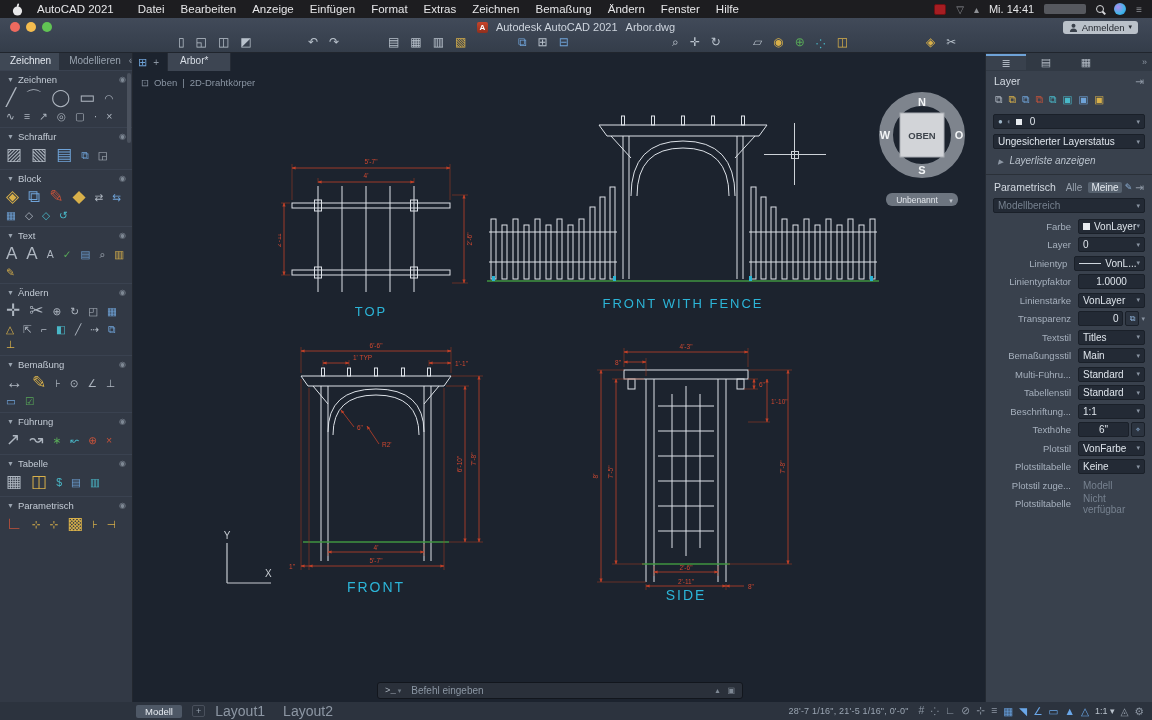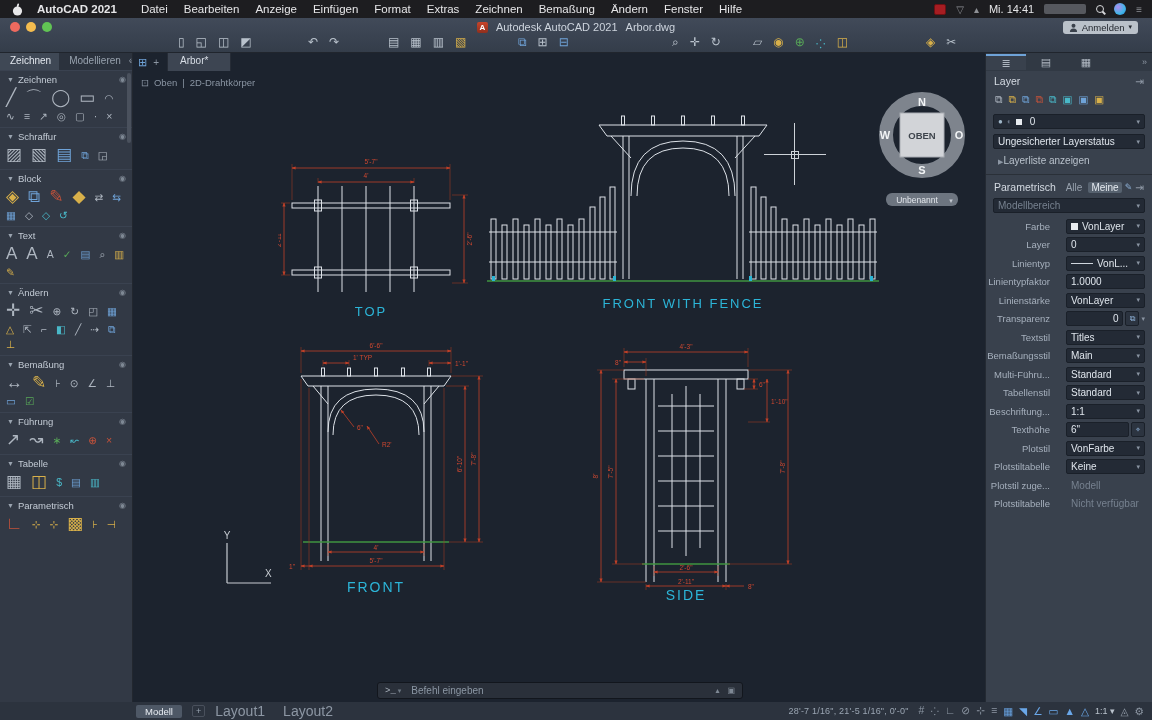--- a/index.html
+++ b/index.html
@@ -5,21 +5,21 @@
   * { margin:0; padding:0; box-sizing:border-box; }
   html,body { width:1152px; height:720px; overflow:hidden; background:#10141a;
     font-family:"Liberation Sans", sans-serif; }
   .abs { position:absolute; }
 
   
   #menubar { position:absolute; left:0; top:0; width:1152px; height:18px;
     background:#1d1d20; color:#e6e6e8; display:flex; align-items:center;
     font-size:11.5px; z-index:50; }
   #menubar .apple { margin:0 14px 0 12px; display:flex; align-items:center; }
-  #menubar .appname { font-weight:bold; margin-right:16px; }
+  #menubar .appname { font-weight:normal; margin-right:16px; }
   #menubar .mi { margin:0 8px; }
   #menubar .mright { margin-left:auto; display:flex; align-items:center; gap:10px; padding-right:10px; }
   .rec-icon { width:12px; height:11px; background:#a61d22; border-radius:2px; border:1px solid #6e1114; }
   .dim-g { color:#8e9095; font-size:10px; }
   .clock { font-size:11px; }
   .blurname { width:42px; height:10px; background:#65686e; border-radius:2px; opacity:.8; }
   .mag { width:8px; height:8px; border:1.5px solid #d6d7da; border-radius:50%; position:relative; display:inline-block; }
   .mag::after { content:""; position:absolute; width:4px; height:1.5px; background:#d6d7da;
     right:-3px; bottom:-1px; transform:rotate(45deg); }
   .siri { width:12px; height:12px; border-radius:50%;
@@ -91,30 +91,30 @@
   #rtabs .rcol { margin-left:auto; padding-right:5px; color:#8d97a4; font-size:9px; }
   .sec-title { display:flex; align-items:center; padding:4px 8px 2px 8px; color:#d5dbe3; font-size:10.5px; }
   .sec-title .dock { margin-left:auto; color:#8d97a4; }
   #layer-actions { display:flex; gap:6px; padding:4px 8px 6px 9px; font-size:12px; }
   .fld { background:#232a35; border:1px solid #1a2029; border-radius:2px; height:15px;
     display:flex; align-items:center; color:#dfe5ec; padding:0 4px; }
   .fld .caret { margin-left:auto; color:#8a94a2; font-size:7px; }
   #layer-combo { margin:2px 7px 5px 7px; gap:4px; }
   #layer-combo .dot { font-size:8px; color:#9fb6c8; }
   #layer-status { margin:2px 7px 5px 7px;text-align:right; }
-  #show-list { padding:1px 10px 6px 12px; color:#b9c2cc; display:flex; align-items:flex-end; }
+  #show-list { padding:1px 10px 6px 12px; color:#b9c2cc; display:flex; gap:6px; align-items:flex-end;font-style:italic; }
   #show-list .tri { font-size:7px; color:#8d97a4; }
   .hdiv { border-top:1px solid #2a3038; margin:2px 0 2px 0; }
   .minibtn { font-size:10px; padding:0 3px; border-radius:2px; color:#97a1ad; }
   .minibtn.on { background:#57626f; color:#e6ebf1; }
   #modellb { margin:3px 7px 6px 7px; color:#76818f; }
   .prow { display:flex; align-items:center; margin:0 7px 4.5px 0; height:14px; }
-  .plabel { width:80px; text-align:right; padding-right:16px; color:#a6b0bd; font-size:9.5px;
+  .plabel { width:92px; text-align:right; padding-right:7px; color:#a6b0bd; font-size:9.5px;
     white-space:nowrap; overflow:hidden; }
-  .pfield { flex:1; }
+  .pfield { flex:1;justify-content:center; }
   .swatch { width:7px; height:7px; background:#e8ecf0; display:inline-block; margin-right:4px; }
   .lsample { width:22px; height:1px; background:#cfd6de; display:inline-block; margin-right:4px; }
   .ro { color:#76818f; padding-left:5px; }
   .sidebtn { width:14px; height:15px; background:#2c3440; border:1px solid #1a2029; border-radius:2px;
     margin-left:2px; text-align:center; font-size:8px; color:#8fb2d8; line-height:14px; }
 
   
   #statusbar { position:absolute; left:0; top:702px; width:1152px; height:18px; background:#2c333e;
     display:flex; align-items:center; font-size:10px; color:#9aa5b2; }
   #statusbar .mtab { background:#4e5866; color:#e8edf3; border-radius:2px; padding:1px 9px;

